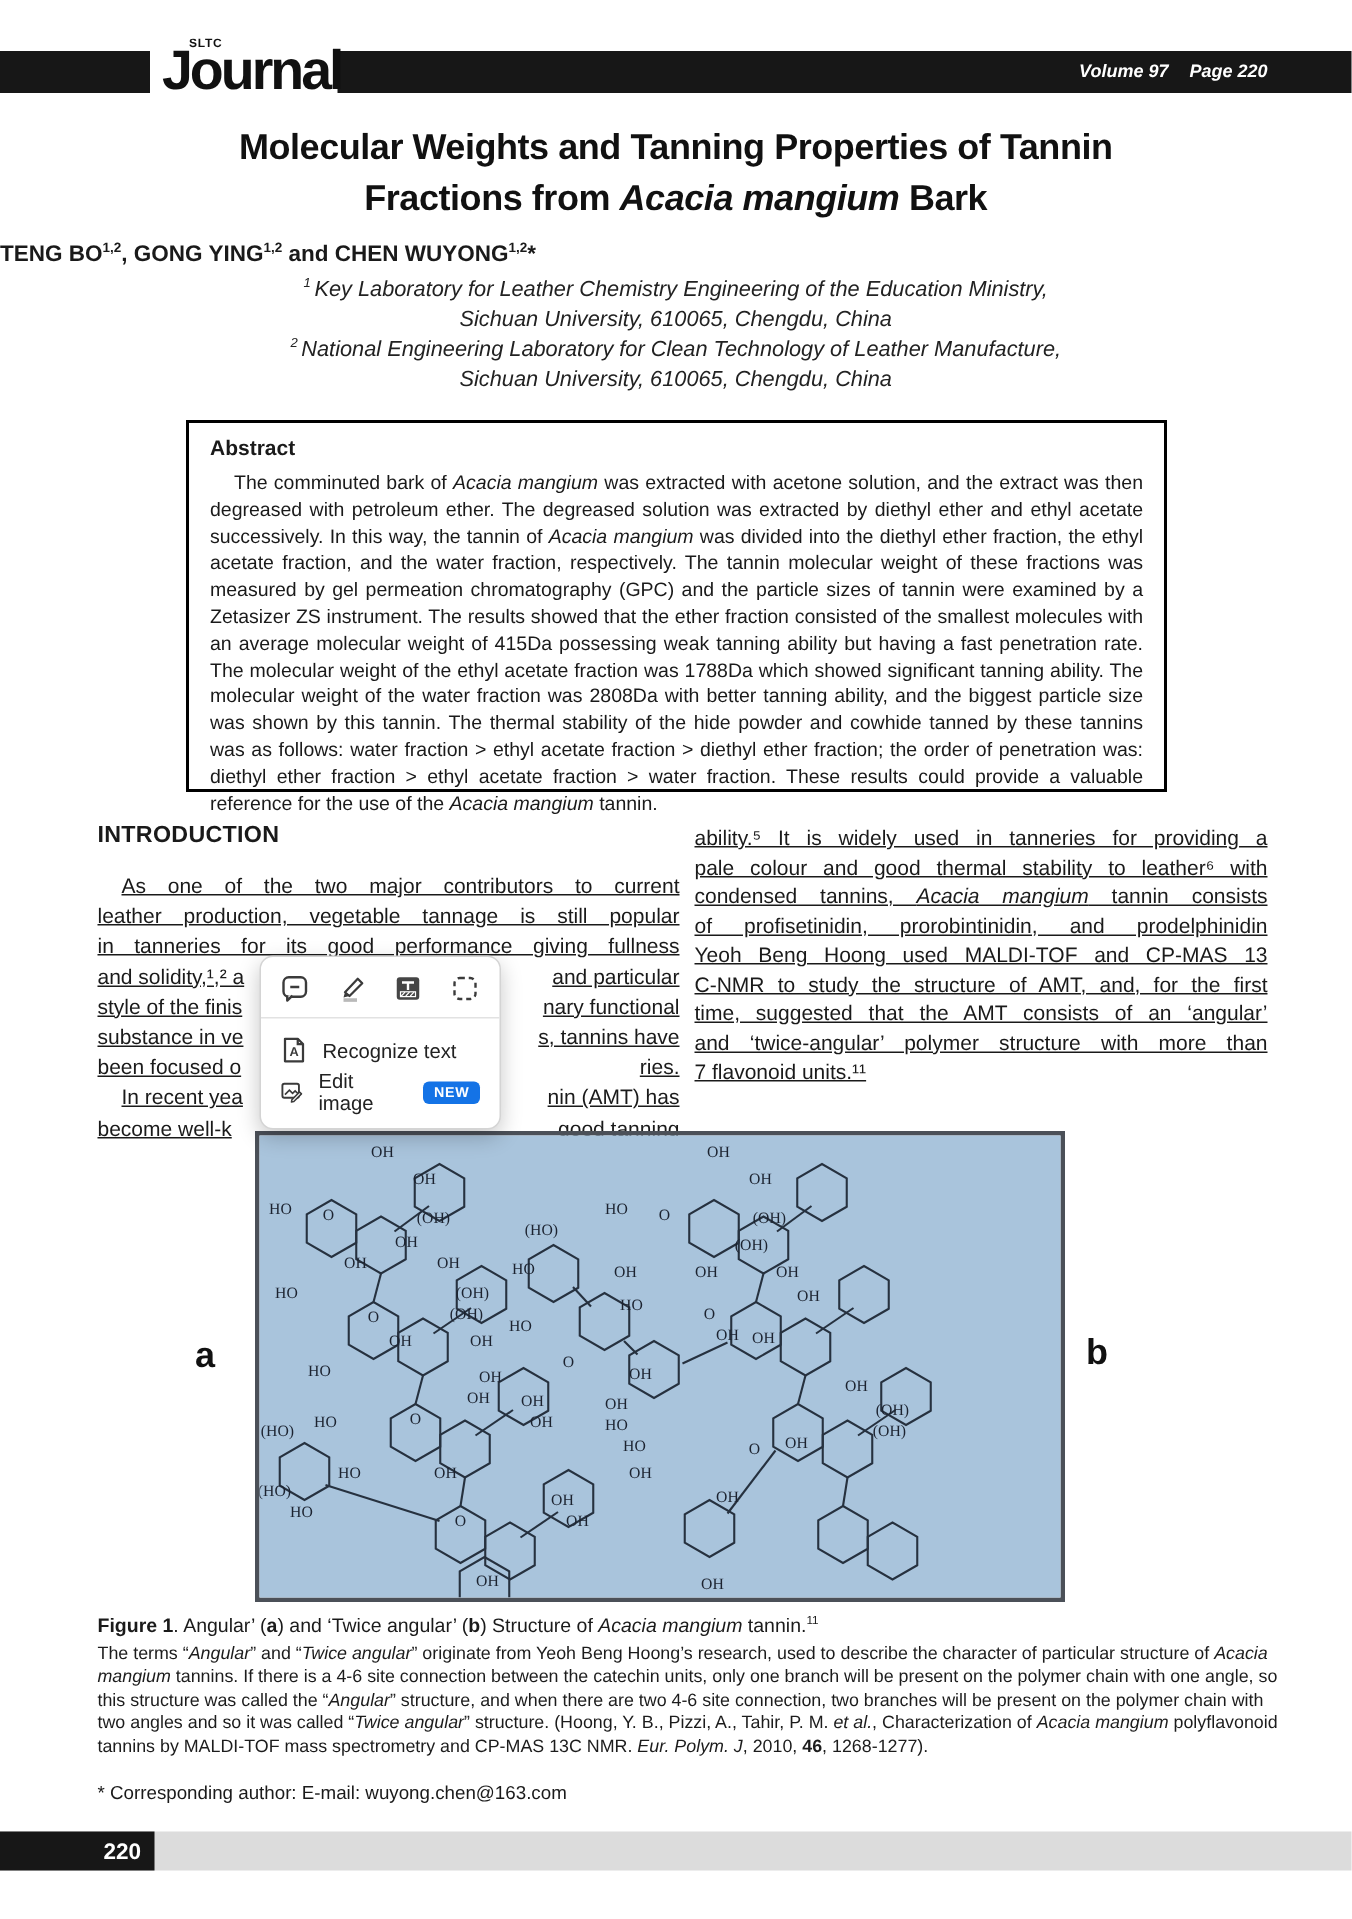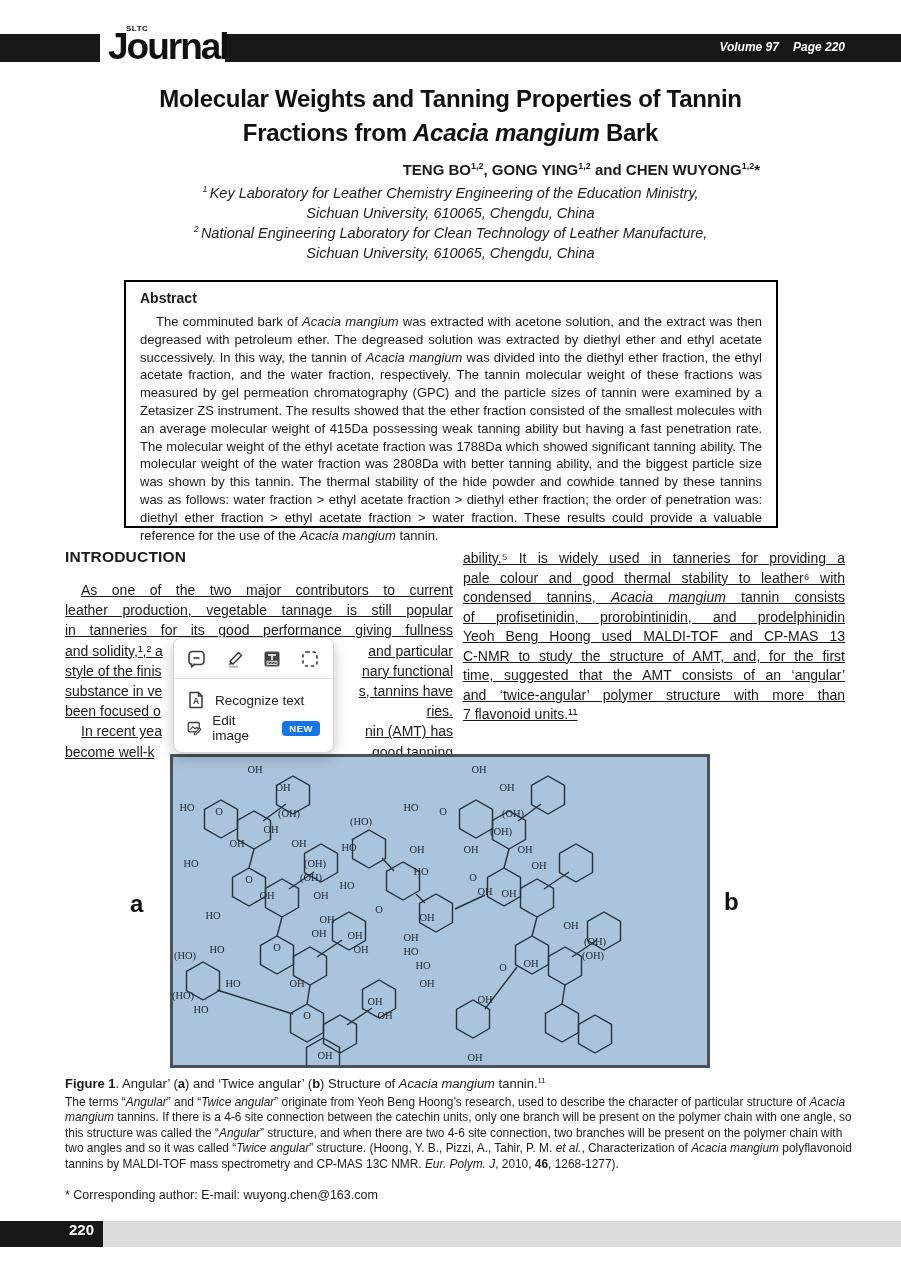--- a/index.html
+++ b/index.html
@@ -14,21 +14,21 @@
   .logo-word{position:absolute;left:8px;top:4px;font-weight:700;font-size:37px;
              letter-spacing:-2px;color:#111;font-family:"Liberation Sans",sans-serif;}
   .logo-small{position:absolute;left:26px;top:2px;font-size:8px;font-weight:700;
               letter-spacing:.5px;color:#111;}
   .volume-info{right:56px;top:40px;color:#fff;font-style:italic;font-weight:700;
                font-size:12px;display:flex;gap:14px;}
 
   
   .paper-title{left:0;top:82px;width:901px;text-align:center;font-weight:700;
                font-size:24px;line-height:34px;letter-spacing:-.3px;color:#111;}
-  .authors-line{left:0;top:161px;width:760px;text-align:right;font-weight:700;font-size:15px;}
+  .authors-line{left:0;top:161px;width:760px;text-align:left;font-weight:700;font-size:15px;}
   .affiliations{left:0;top:183px;width:901px;text-align:center;font-style:italic;
                 font-size:14.5px;line-height:20px;color:#222;}
 
   
   .abstract-box{left:124px;top:280px;width:654px;height:248px;border:2px solid #000;
                 box-sizing:border-box;padding:8px 14px;}
   .abstract-heading{font-weight:700;font-size:14px;margin-bottom:7px;}
   .abstract-body{font-size:13px;line-height:17.8px;text-align:justify;text-indent:16px;}
 
   
@@ -64,21 +64,21 @@
 
   
   .figure-caption{left:65px;top:1076px;width:790px;font-size:13px;}
   .figure-note{left:65px;top:1095px;width:788px;font-size:11.9px;line-height:15.4px;
                text-align:left;color:#1c1c1c;}
   .footnote{left:65px;top:1188px;width:600px;font-size:12.5px;}
 
   
   .footer-bar{left:0;top:1221px;width:901px;height:26px;background:#dcdcdc;}
   .page-number-box{left:0;top:1221px;width:103px;height:26px;background:#171717;color:#fff;
-                   font-weight:700;font-size:15px;display:flex;align-items:flex-start;
+                   font-weight:700;font-size:15px;display:flex;align-items:center;
                    justify-content:flex-end;padding-right:9px;box-sizing:border-box;}
   .icon-svg{display:block;}
 </style>
 </head>
 <body>
 
 <div class="abs header-bar"></div>
 <div class="abs logo-panel">
   <span class="logo-small">SLTC</span>
   <span class="logo-word">Journal</span>

